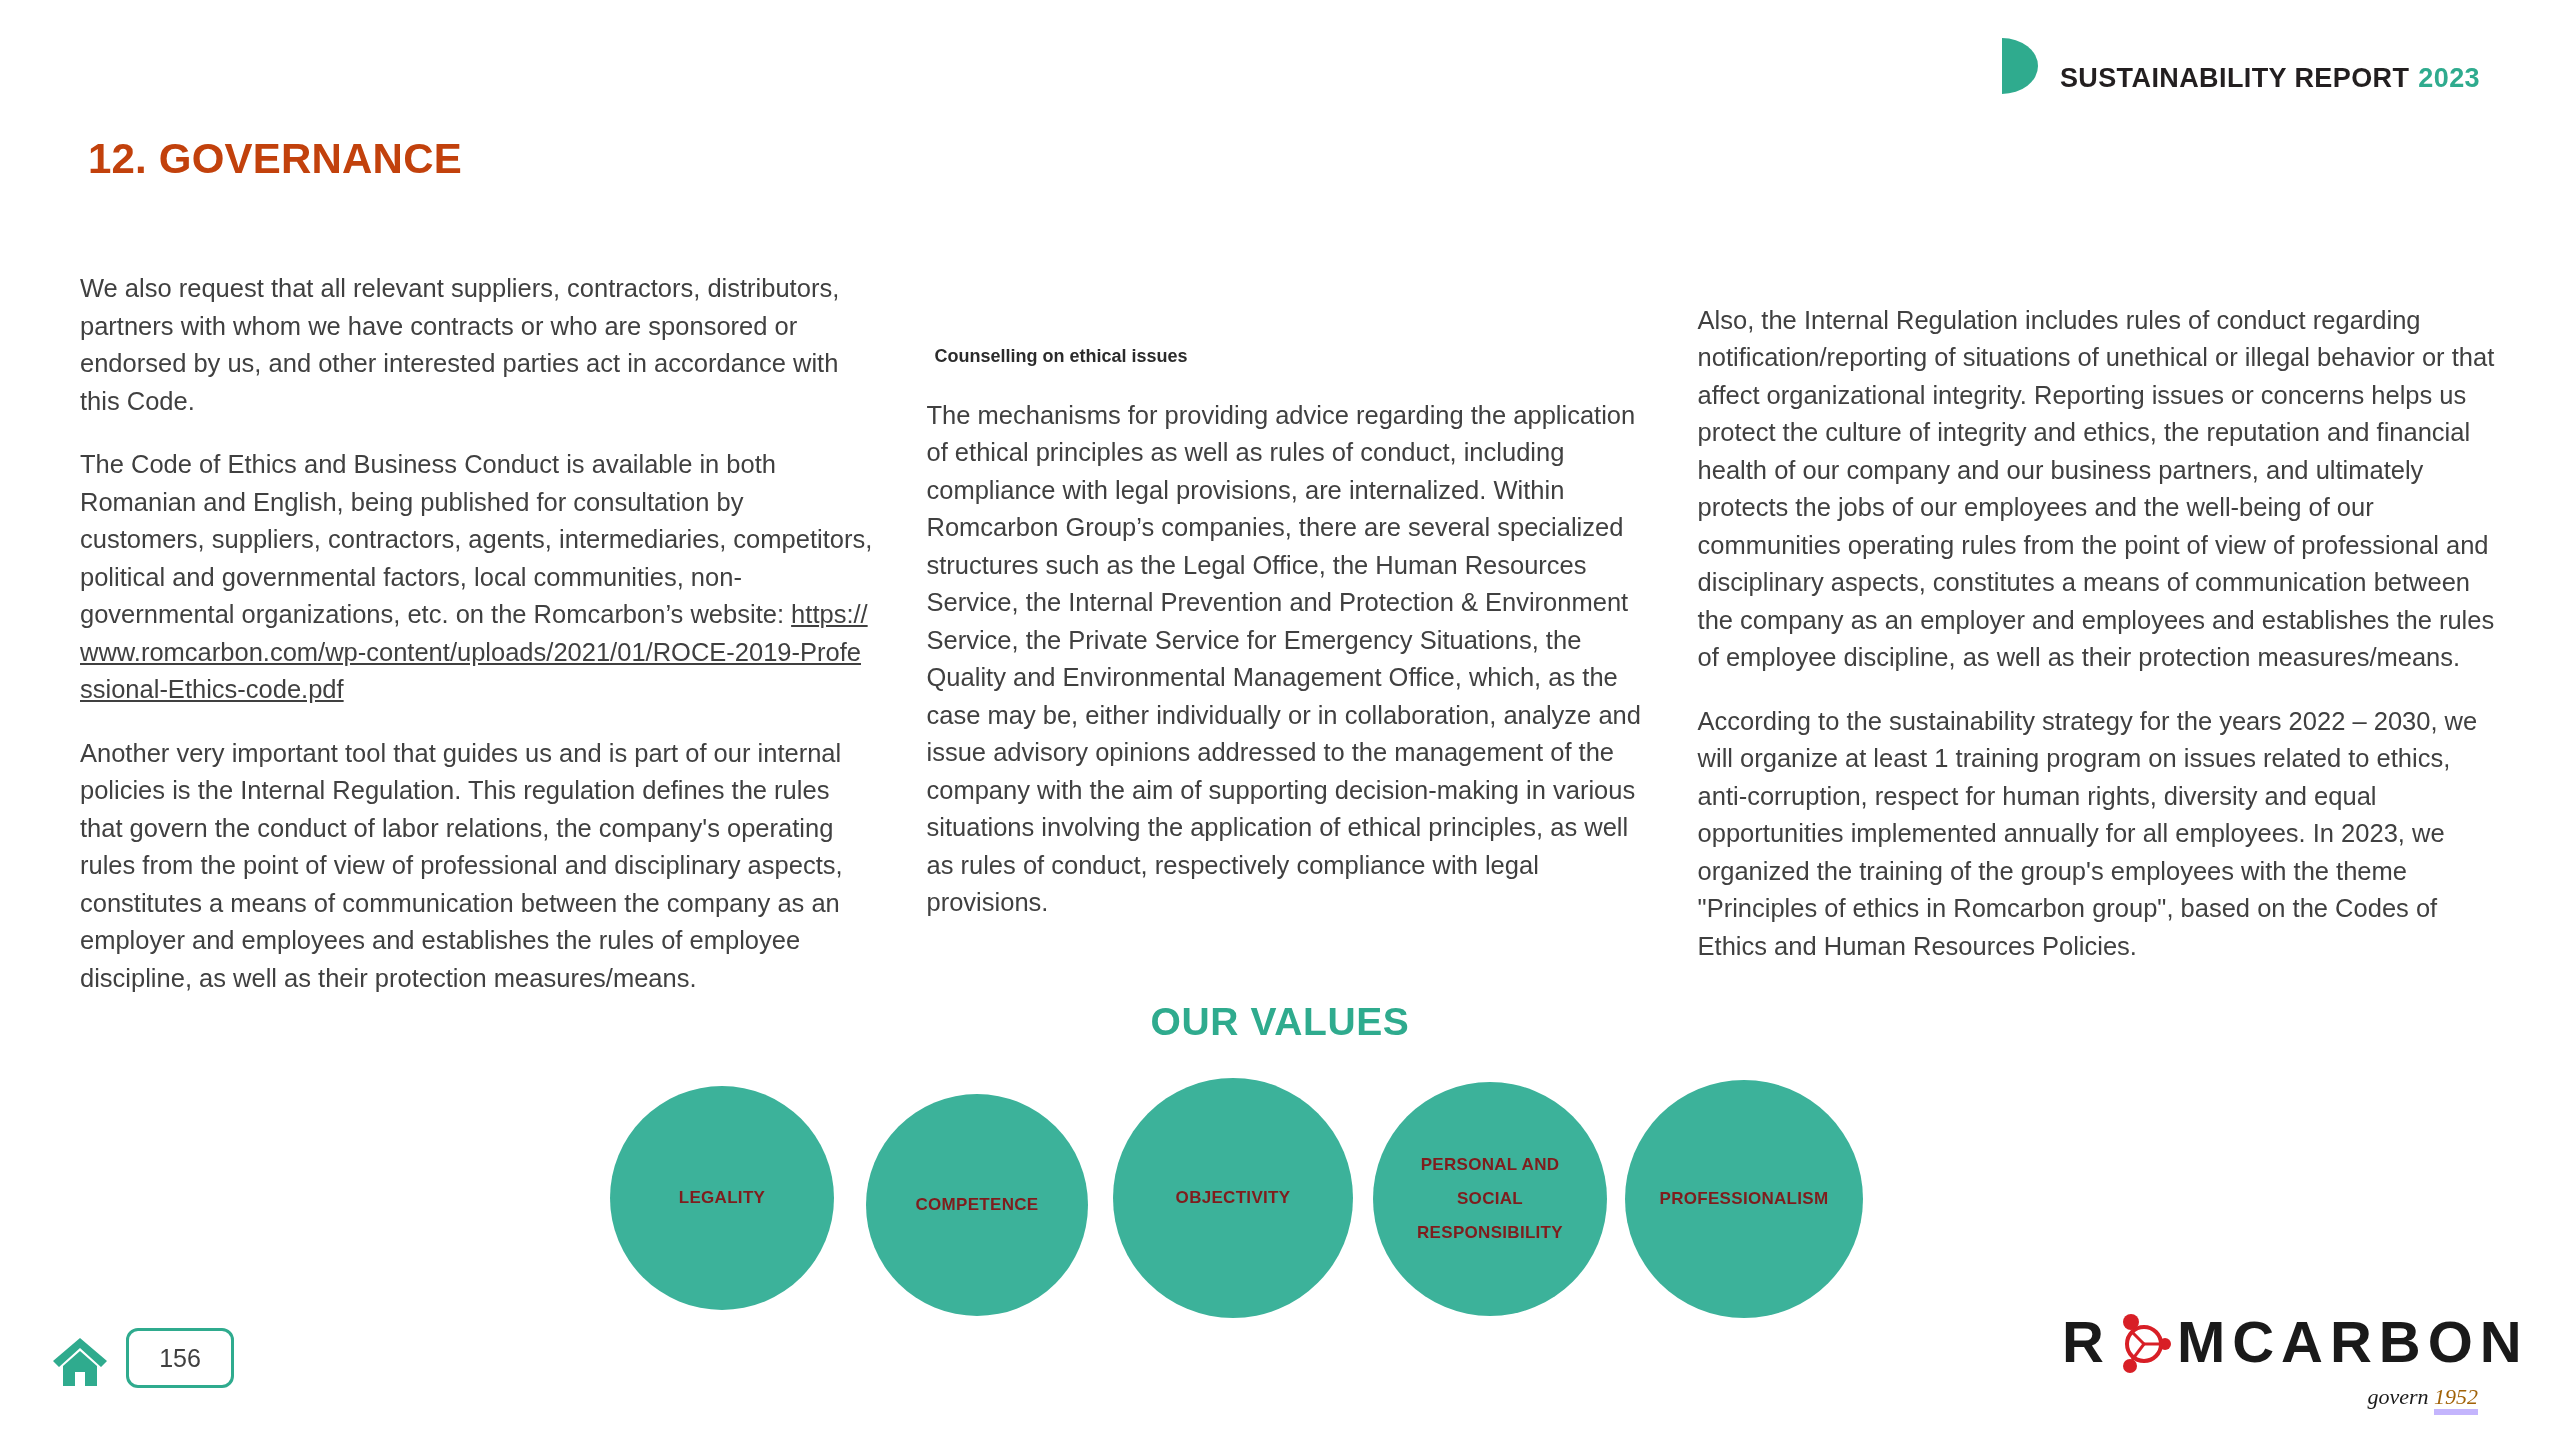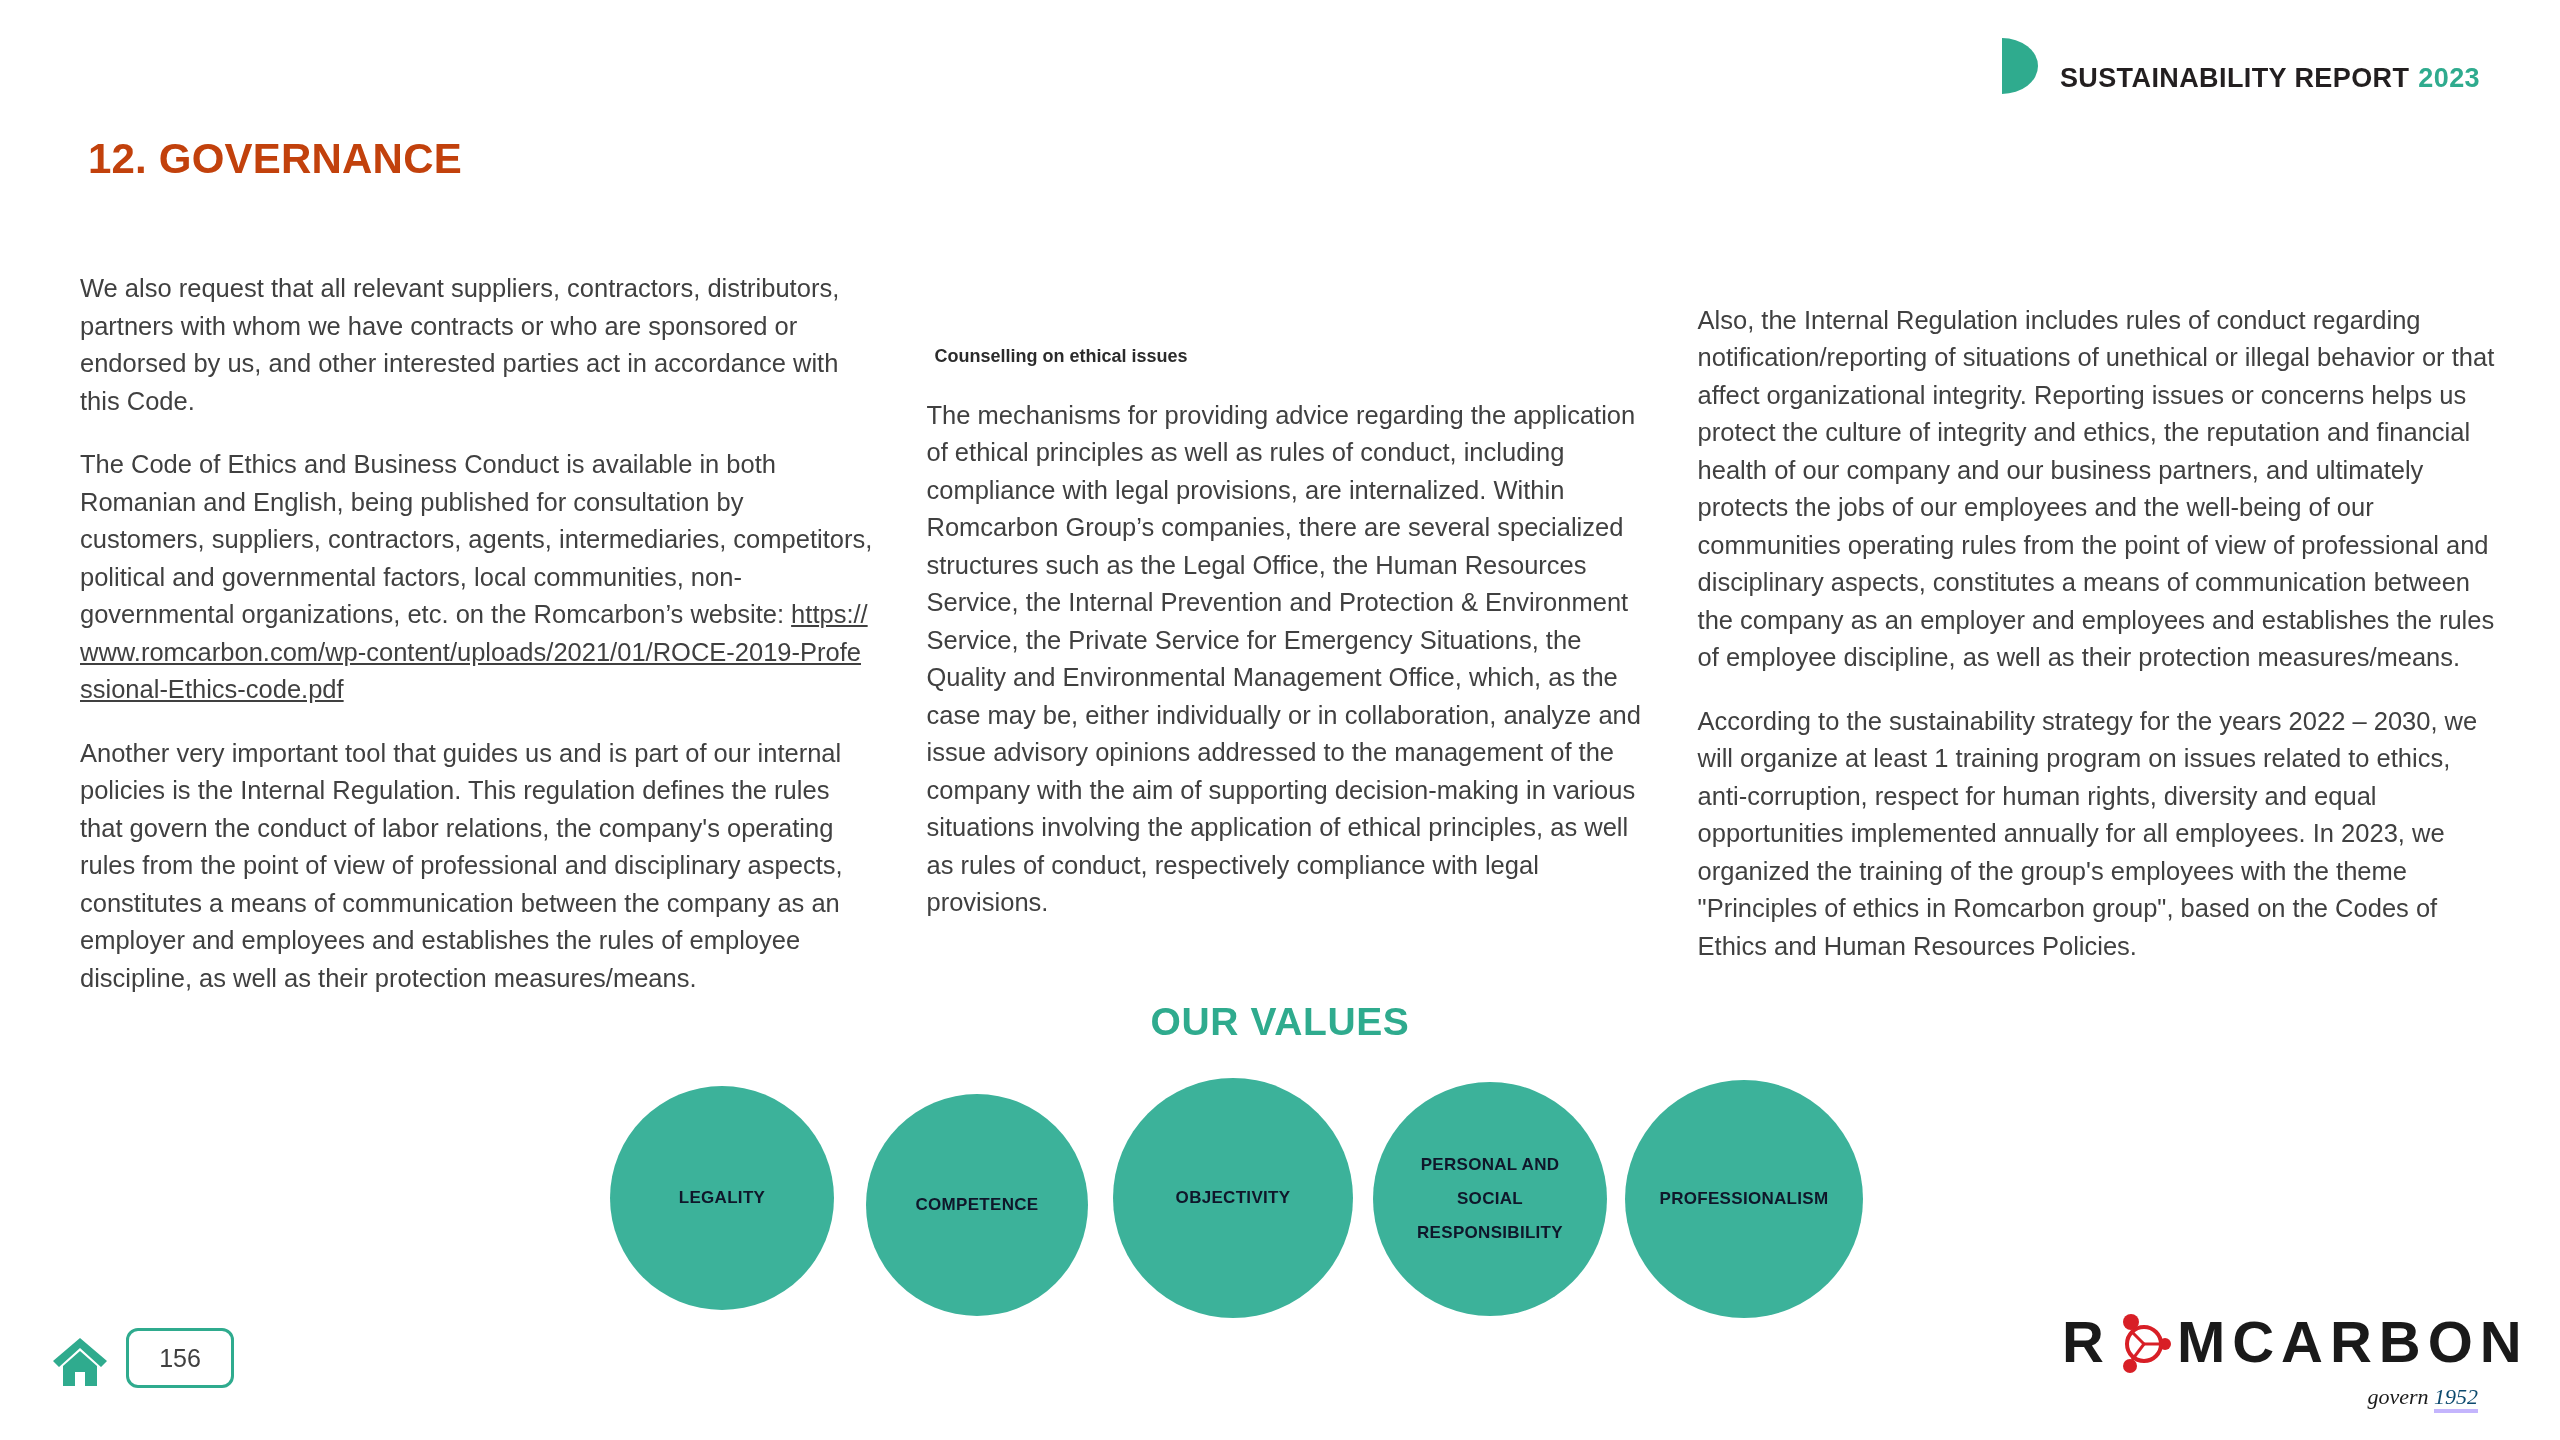--- a/index.html
+++ b/index.html
@@ -122,21 +122,21 @@
   .value-circle {
     position: absolute;
     border-radius: 50%;
     background: #3cb29a;
     display: flex;
     align-items: center;
     justify-content: center;
     text-align: center;
   }
   .value-label {
-    color: #0f172a;
+    color: #7f1d1d;
     font-weight: bold;
     font-size: 17px;
     letter-spacing: 0.3px;
     line-height: 34px;
     padding: 0 14px;
   }
 
   .vc-0 { left: 0px;    top: 16px;  width: 224px; height: 224px; }
   .vc-1 { left: 256px;  top: 24px;  width: 222px; height: 222px; }
   .vc-2 { left: 503px;  top: 8px;   width: 240px; height: 240px; }
@@ -193,22 +193,22 @@
     position: absolute;
     right: 4px;
     bottom: 2px;
     font-family: "Liberation Serif", serif;
     font-style: italic;
     font-size: 22px;
     color: #1a1a1a;
     white-space: nowrap;
   }
   .brand-year {
-    color: #0c4a6e;
-    border-bottom: 4px solid #c4b5fd;
+    color: #a16207;
+    border-bottom: 6px solid #c4b5fd;
   }
 </style>
 </head>
 <body>
 
 <div class="page">
 
   <div class="header">
     <div class="header-mark"></div>
     <div>

